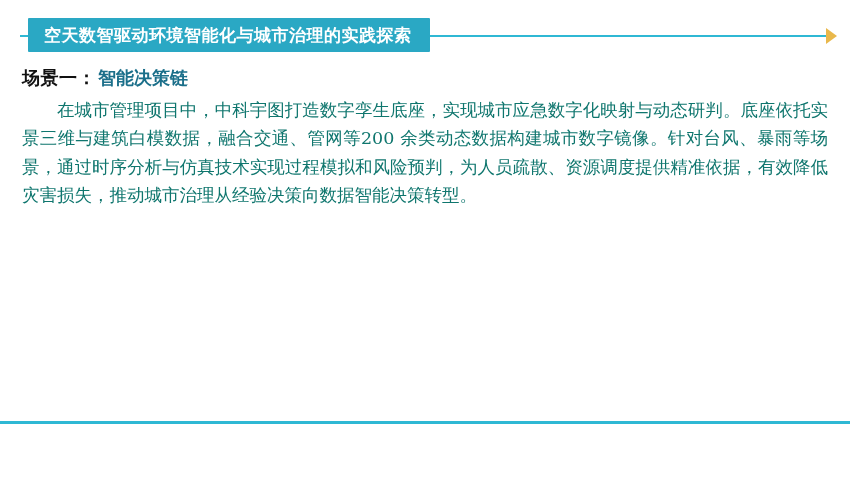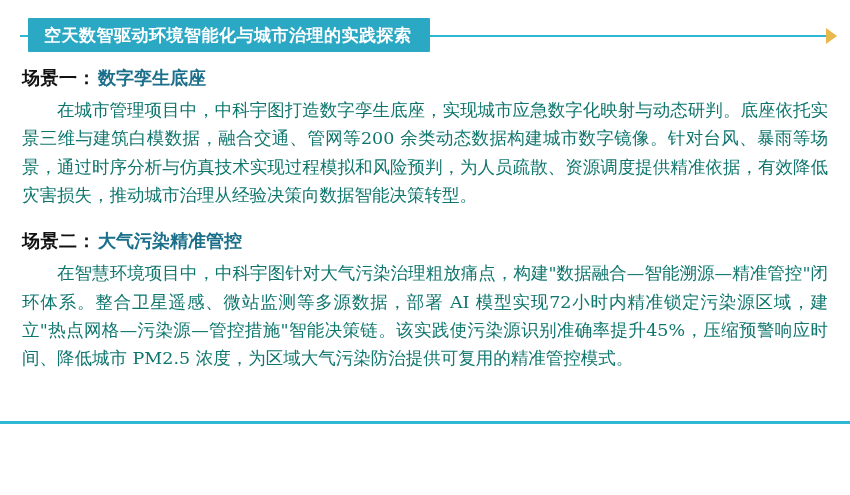--- a/index.html
+++ b/index.html
@@ -122,29 +122,23 @@
   <div class="header-band">
     <div class="header-line"></div>
     <div class="header-arrow"></div>
     <div class="header-title">空天数智驱动环境智能化与城市治理的实践探索</div>
   </div>
 
   <div class="content">
 
     <div class="scene scene-1">
       <div class="scene-heading">
-        <span class="label">场景一：</span><span class="name">数字孪生底座</span>
+        <span class="label">场景一：</span><span class="name">智能决策链</span>
       </div>
       <div class="scene-body">在城市管理项目中，中科宇图打造数字孪生底座，实现城市应急数字化映射与动态研判。底座依托实景三维与建筑白模数据，融合交通、管网等200 余类动态数据构建城市数字镜像。针对台风、暴雨等场景，通过时序分析与仿真技术实现过程模拟和风险预判，为人员疏散、资源调度提供精准依据，有效降低灾害损失，推动城市治理从经验决策向数据智能决策转型。</div>
     </div>
 
-    <div class="scene scene-2">
-      <div class="scene-heading">
-        <span class="label">场景二：</span><span class="name">大气污染精准管控</span>
-      </div>
-      <div class="scene-body">在智慧环境项目中，中科宇图针对大气污染治理粗放痛点，构建"数据融合—智能溯源—精准管控"闭环体系。整合卫星遥感、微站监测等多源数据，部署 AI 模型实现72小时内精准锁定污染源区域，建立"热点网格—污染源—管控措施"智能决策链。该实践使污染源识别准确率提升45%，压缩预警响应时间、降低城市 PM2.5 浓度，为区域大气污染防治提供可复用的精准管控模式。</div>
-    </div>
 
   </div>
 
   <div class="footer-rule"></div>
 
 </div>
 
 </body></html>

